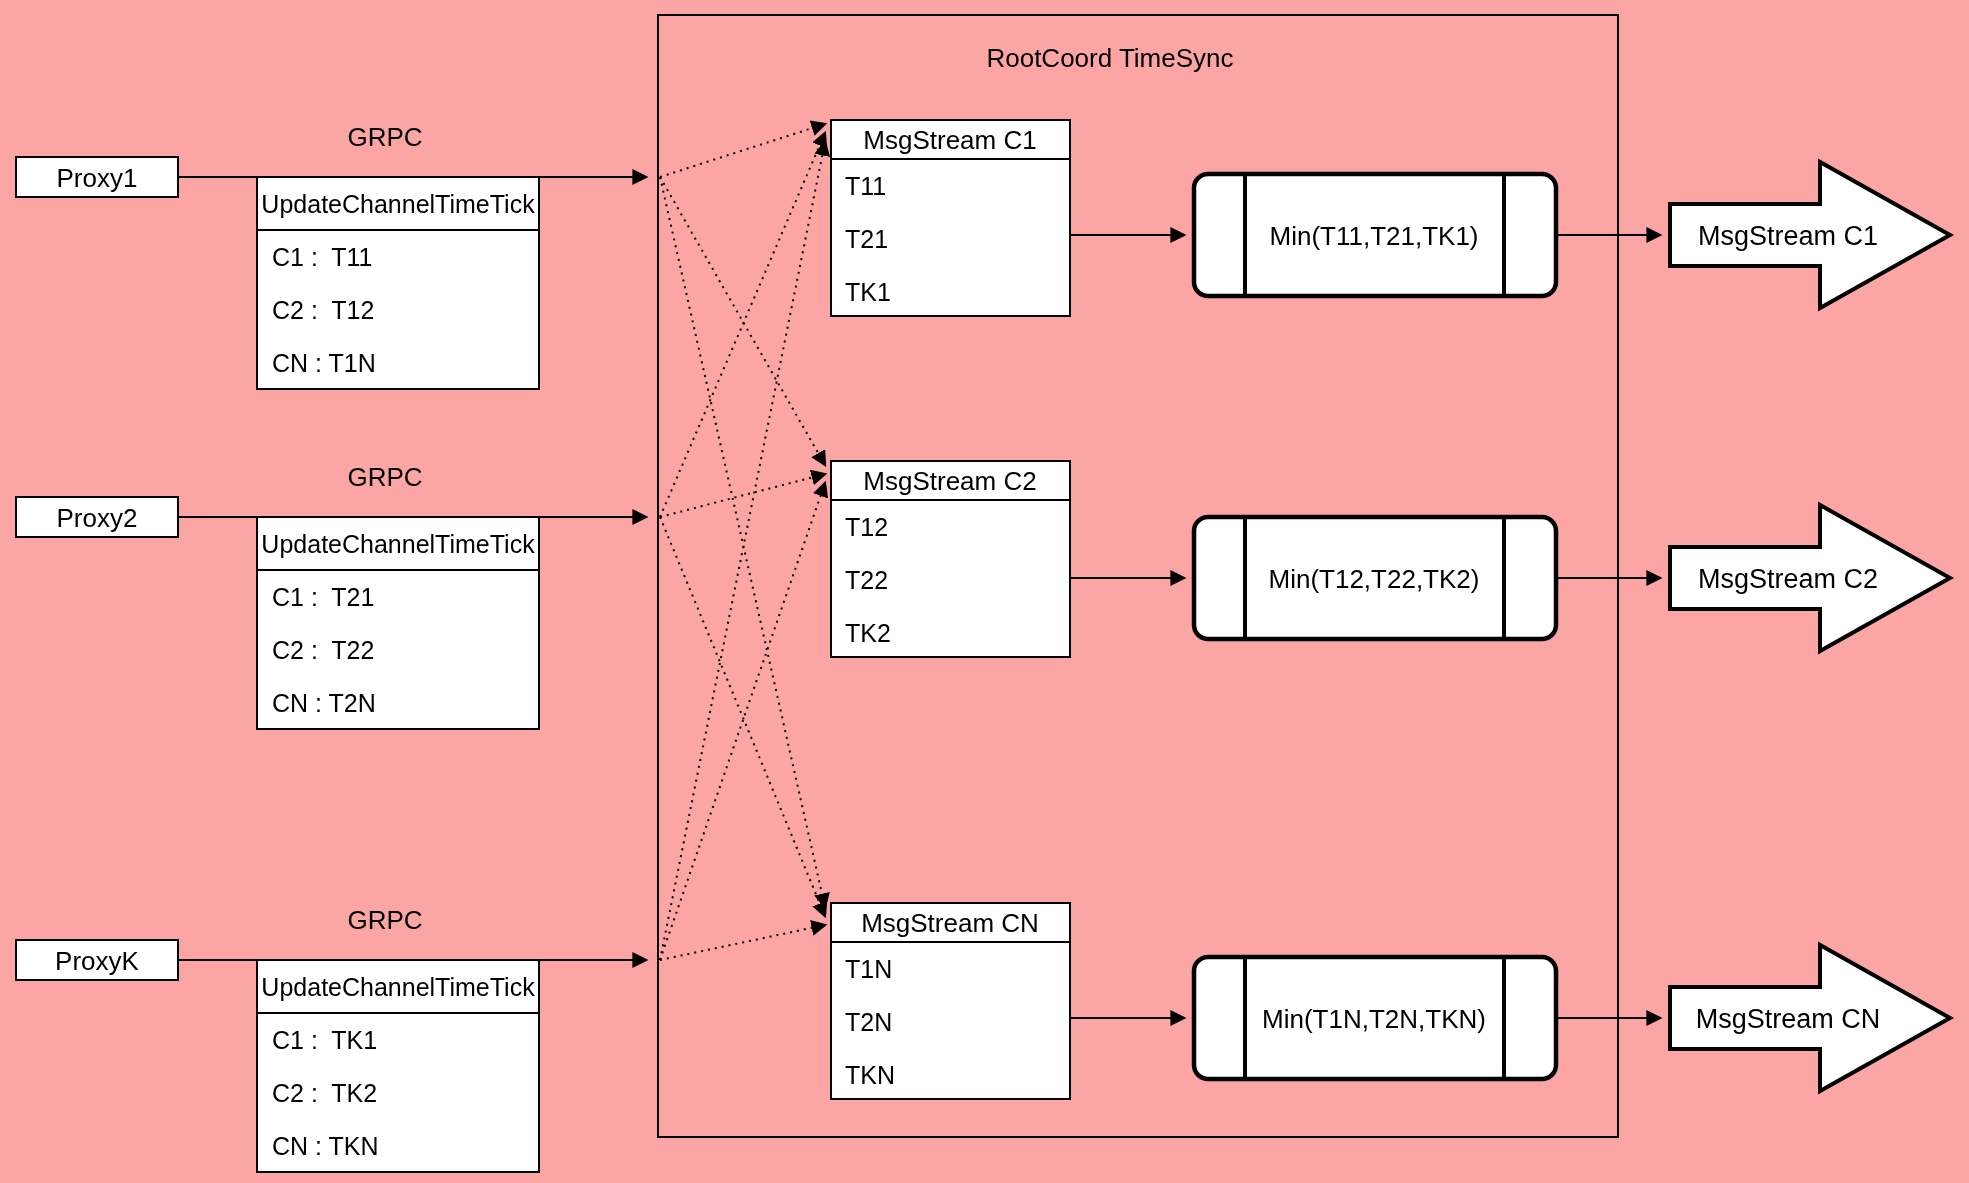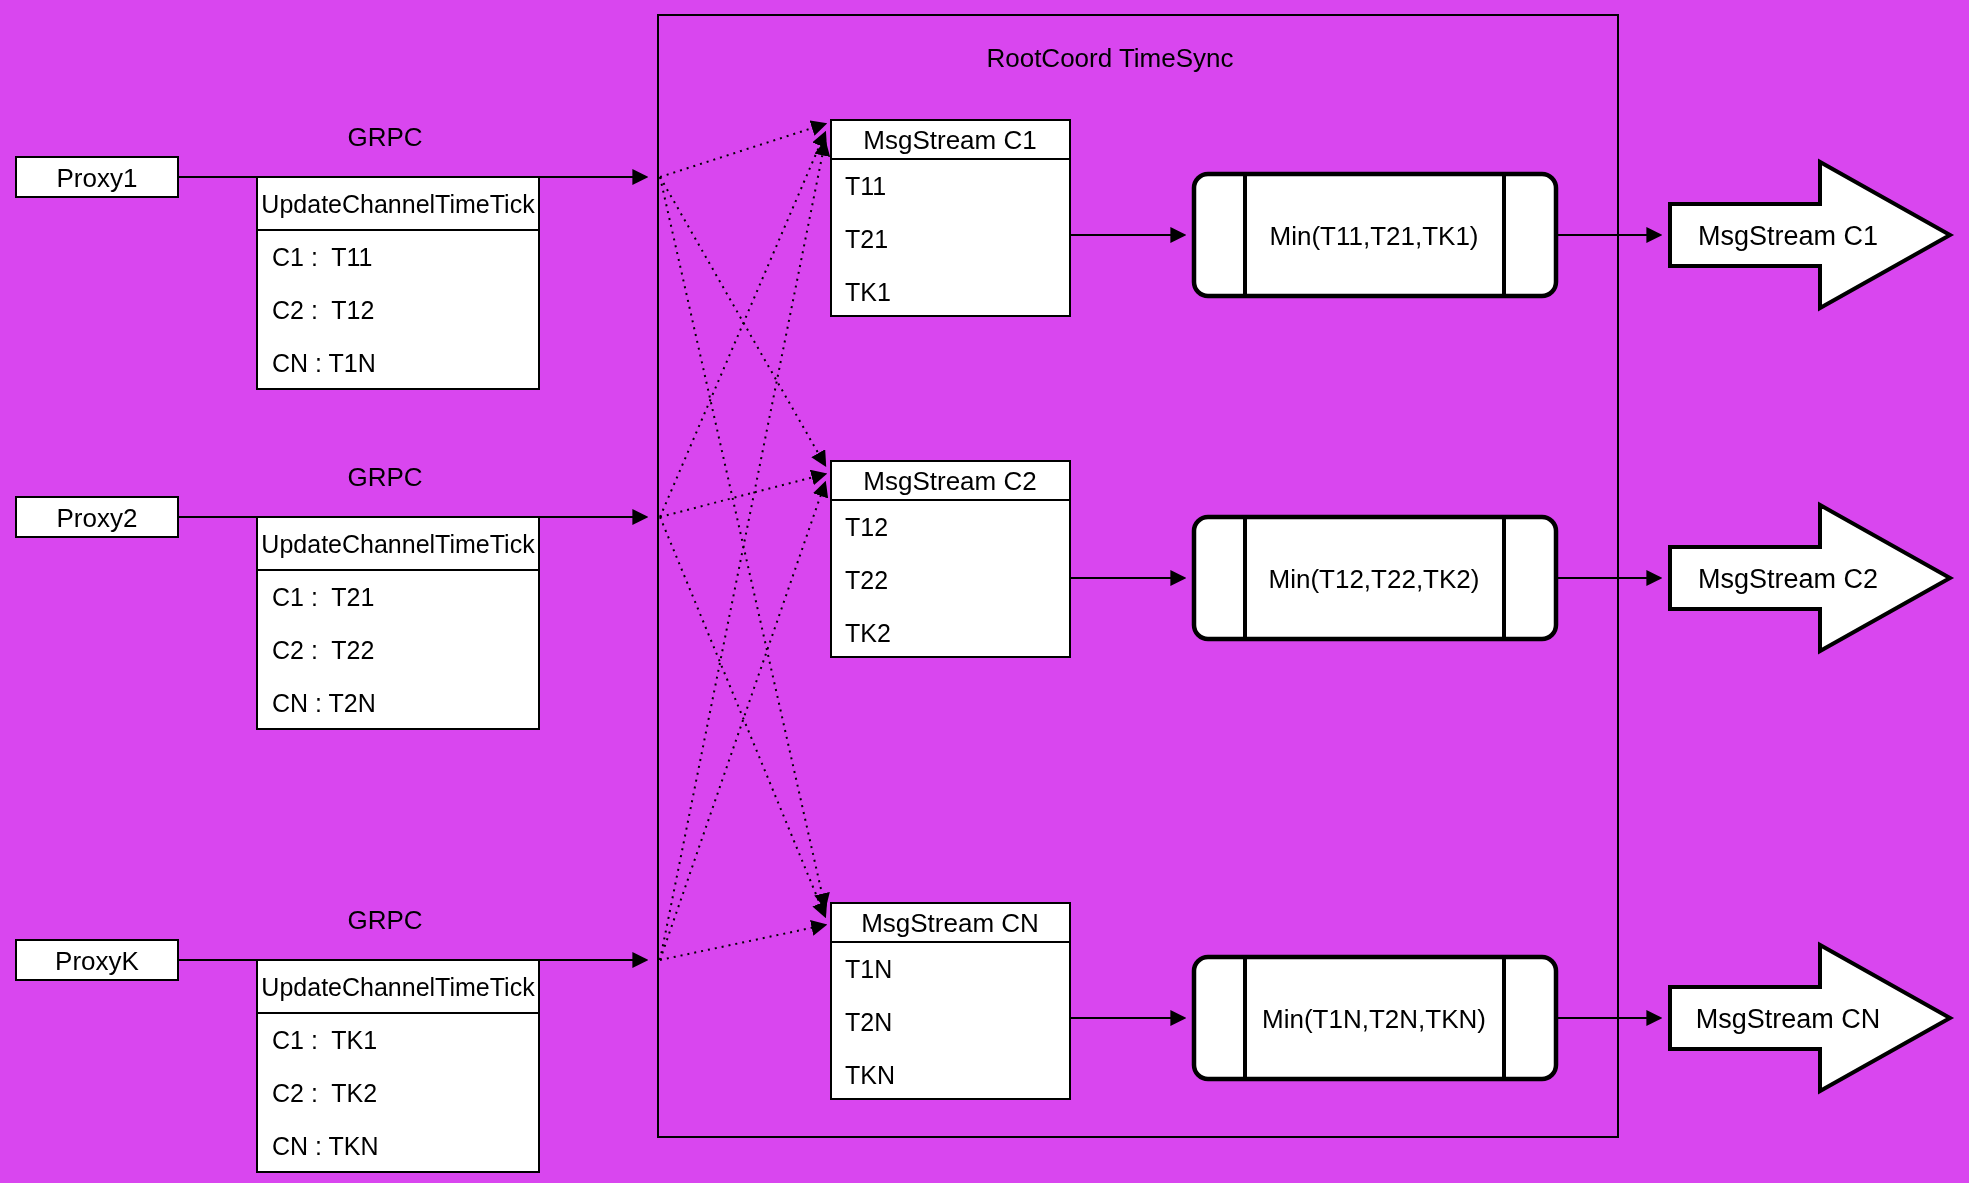--- a/index.html
+++ b/index.html
@@ -4,21 +4,21 @@
 <style>
   html, body {
     margin: 0;
     padding: 0;
     background: #ffffff;
   }
   .canvas-wrap {
     width: 1969px;
     height: 1183px;
     position: relative;
-    background: #d946ef;
+    background: #fca5a5;
   }
   svg {
     display: block;
     font-family: "Liberation Sans", sans-serif;
   }
   .box      { fill: #ffffff; stroke: #000000; stroke-width: 2; }
   .bigbox   { fill: none;    stroke: #000000; stroke-width: 2; }
   .minnode  { fill: #ffffff; stroke: #000000; stroke-width: 4.5; }
   .minline  { stroke: #000000; stroke-width: 4; }
   .blockarrow { fill: #ffffff; stroke: #000000; stroke-width: 4; stroke-linejoin: miter; }

